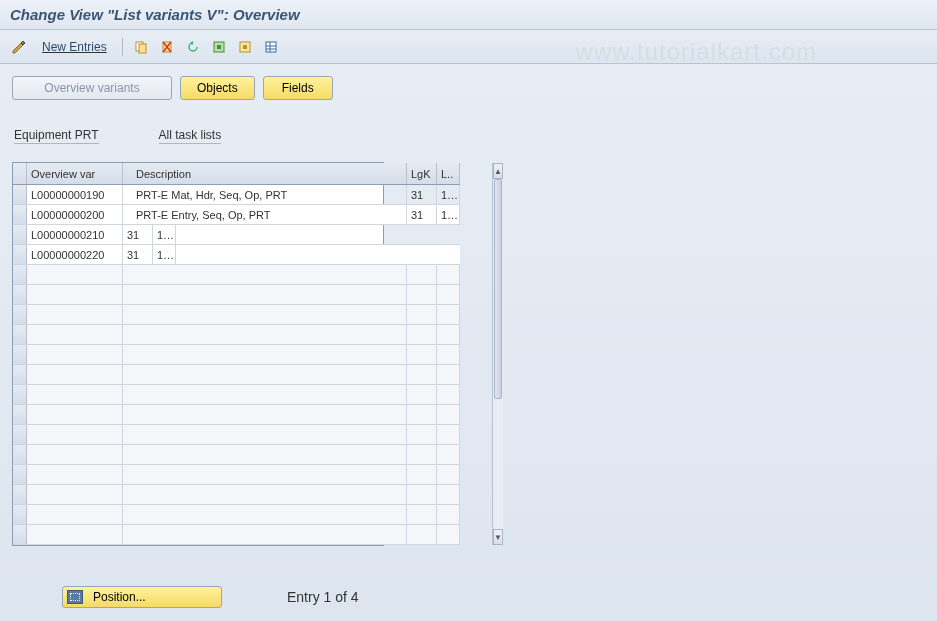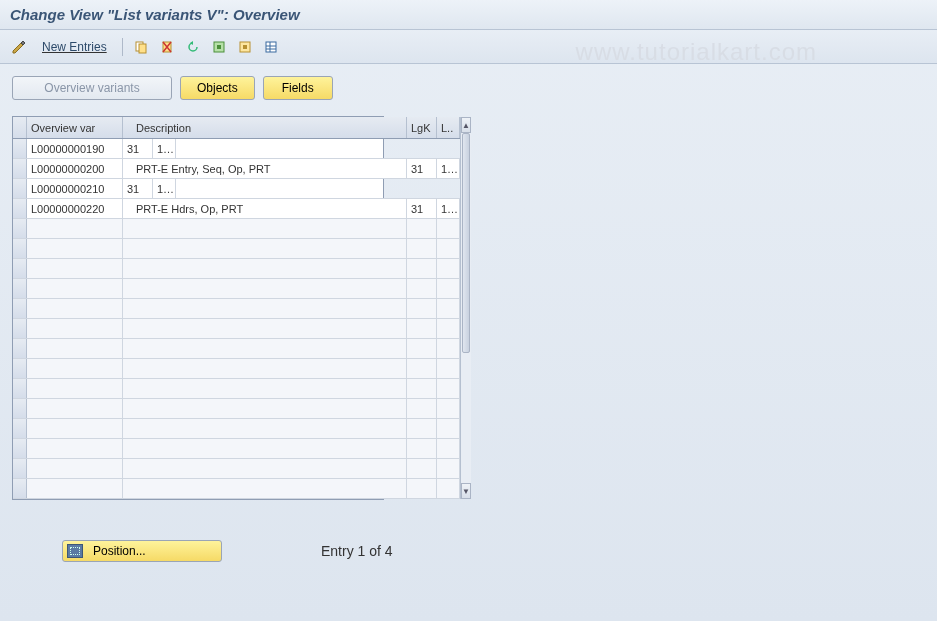--- a/index.html
+++ b/index.html
@@ -78,21 +78,21 @@
     .content {
       padding: 12px;
       position: relative;
       z-index: 1;
     }
     
     
     .tabs-row {
       display: flex;
       gap: 8px;
-      margin-bottom: 16px;
+      margin-bottom: 28px;
     }
     .tab-btn {
       padding: 4px 16px;
       font-size: 12px;
       border: 1px solid #9aa5b6;
       border-radius: 3px;
       background: linear-gradient(to bottom, #fef39b, #f6da66);
       cursor: pointer;
       min-width: 70px;
     }
@@ -115,20 +115,21 @@
       border-bottom: 1px solid #b0b7c3;
       padding-bottom: 1px;
     }
     
     
     .table-wrap {
       display: flex;
       width: 372px;
       border: 1px solid #8f9db3;
       background: #fff;
+      gap: 32px;
     }
     .grid {
       flex: 1;
     }
     .grid-row {
       display: flex;
       height: 20px;
       border-bottom: 1px solid #cfd6e0;
     }
     .grid-row.header {
@@ -198,21 +199,21 @@
       background: linear-gradient(to right, #e0e6ef, #c8d1df);
       border: 1px solid #aab4c5;
       border-radius: 2px;
     }
     
     
     .footer-row {
       margin-top: 40px;
       display: flex;
       align-items: center;
-      gap: 99px;
+      gap: 65px;
       padding-left: 50px;
     }
     .position-btn {
       display: flex;
       align-items: center;
       gap: 10px;
       padding: 3px 10px 3px 4px;
       background: linear-gradient(to bottom, #fef39b, #f6da66);
       border: 1px solid #9aa5b6;
       border-radius: 3px;
@@ -297,54 +298,58 @@
 <div class="watermark">www.tutorialkart.com</div>
 
 <div class="content">
 
   <div class="tabs-row">
     <button class="tab-btn disabled">Overview variants</button>
     <button class="tab-btn">Objects</button>
     <button class="tab-btn">Fields</button>
   </div>
 
+  <div class="filter-row">
+    <span class="filter-item">Equipment PRT</span>
+    <span class="filter-item">All task lists</span>
+  </div>
 
   <div class="table-wrap">
     <div class="grid" id="grid">
       <div class="grid-row header">
         <div class="sel-cell"></div>
         <div class="cell col-ov">Overview var</div>
         <div class="cell col-desc">Description</div>
         <div class="cell col-lgk">LgK</div>
         <div class="cell col-l">L..</div>
       </div>
 
     <div class="grid-row data">
           <div class="sel-cell"></div>
           <div class="cell col-ov">L00000000190</div>
+          <div class="cell col-desc">PRT-E Mat, Hdr, Seq, Op, PRT</div>
           <div class="cell col-lgk">31</div>
           <div class="cell col-l">1…</div>
         </div>
         <div class="grid-row data">
           <div class="sel-cell"></div>
           <div class="cell col-ov">L00000000200</div>
           <div class="cell col-desc">PRT-E Entry, Seq, Op, PRT</div>
           <div class="cell col-lgk">31</div>
           <div class="cell col-l">1…</div>
         </div>
         <div class="grid-row data">
           <div class="sel-cell"></div>
           <div class="cell col-ov">L00000000210</div>
           <div class="cell col-lgk">31</div>
           <div class="cell col-l">1…</div>
         </div>
         <div class="grid-row data">
           <div class="sel-cell"></div>
           <div class="cell col-ov">L00000000220</div>
-          <div class="cell col-desc">PRT-E Hdrs, Op, PRT</div>
           <div class="cell col-lgk">31</div>
           <div class="cell col-l">1…</div>
         </div>
         <div class="grid-row empty">
           <div class="sel-cell"></div>
           <div class="cell col-ov"></div>
           <div class="cell col-desc"></div>
           <div class="cell col-lgk"></div>
           <div class="cell col-l"></div>
         </div>

